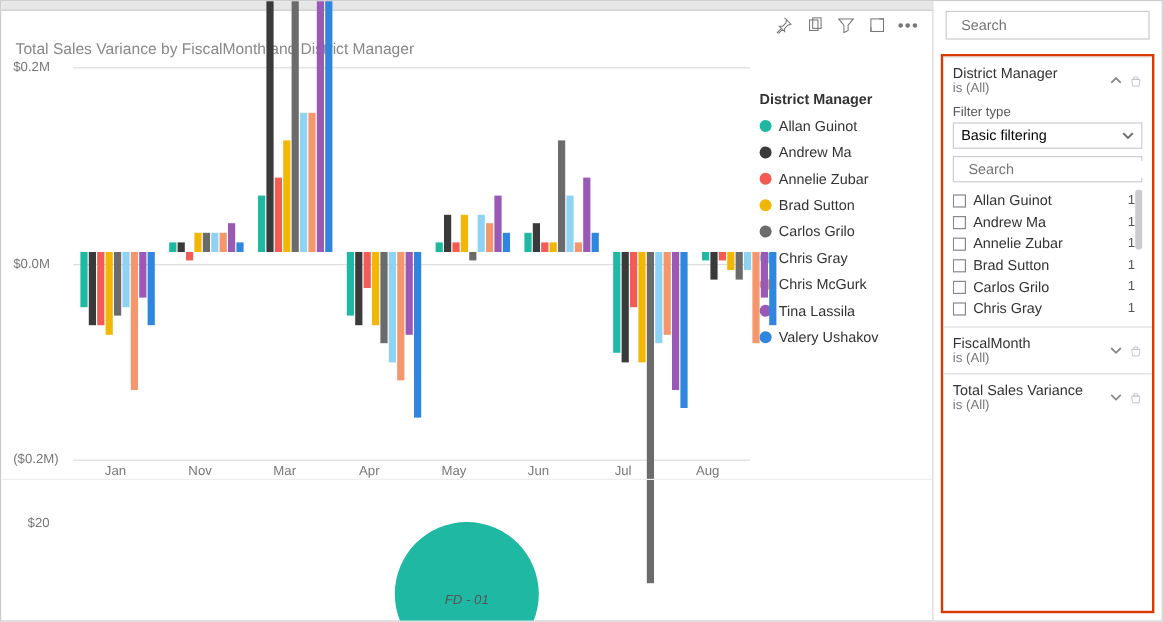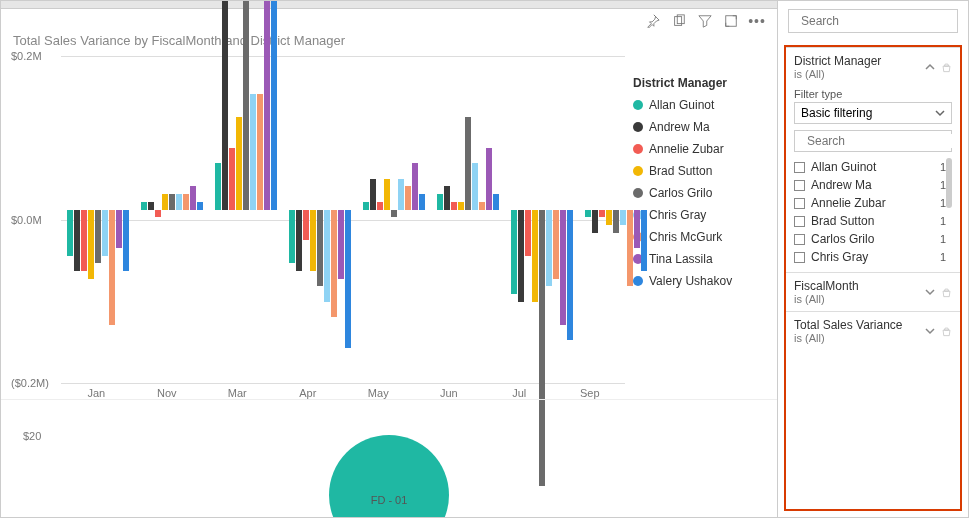--- a/index.html
+++ b/index.html
@@ -21,21 +21,21 @@
 .bar .neg { position:absolute; top:50%; width:100%; }
 .x-labels { display:flex; margin-left:50px; }
 .x-labels div { flex:1; text-align:center; font-size:11px; color:#777; padding-top:4px;}
 .legend { width: 140px; padding: 20px 0 0 8px; }
 .legend-title { font-weight: 600; font-size: 12px; margin-bottom: 8px; color:#333; }
 .legend-item { display: flex; align-items: center; gap: 6px; font-size: 12px; margin-bottom: 8px; color:#333; }
 .swatch { width: 10px; height: 10px; border-radius: 50%; }
 .second-viz { border-top: 1px solid #eee; padding: 0 12px 0 12px; height: 118px; position:relative; }
 .second-viz .small-y { position:absolute; left:22px; top:30px; font-size:11px; color:#777; }
 .bubble { position:absolute; left:50%; top:35px; transform:translateX(-50%); width:120px; height:120px; background:#1fb8a3; border-radius:50%; }
-.bubble-label { position:absolute; left:50%; top:94px; transform:translateX(-50%); font-size:11px; color:#555; }
+.bubble-label { position:absolute; left:50%; top:94px; transform:translateX(-50%); font-size:11px; color:#555;font-style:italic; }
 
 .filters { width: 190px; display: flex; flex-direction: column; background:#fff; }
 .filters-head { display:flex; align-items:center; gap:6px; padding:6px 10px; font-size:14px; border-bottom:1px solid #eee; }
 .filters-head .chev { margin-left:auto; color:#666; }
 .search-box { margin:8px 10px; border:1px solid #ccc; display:flex; align-items:center; padding:4px 6px; gap:6px; font-size:12px; color:#888; }
 .search-box input { border:none; outline:none; flex:1; font-size:12px; }
 .redbox { border:2px solid #d83b01; margin:4px 6px 6px 6px; flex:1; display:flex; flex-direction:column; overflow:hidden;}
 .sec-head { display:flex; align-items:center; font-size:12px; padding:6px 8px 2px 8px; color:#555; }
 .sec-head .dots { margin-left:auto; color:#888; }
 .card { border-top:1px solid #ddd; padding:6px 8px; font-size:12px; }
@@ -333,21 +333,21 @@
           </div>
         </div>
       <div class="x-labels" id="xlabels">
           <div>Jan</div>
           <div>Nov</div>
           <div>Mar</div>
           <div>Apr</div>
           <div>May</div>
           <div>Jun</div>
           <div>Jul</div>
-          <div>Sep</div>
+          <div>Aug</div>
         </div>
     </div>
     <div class="legend">
       <div class="legend-title">District Manager</div>
       <div id="legend-items">
           <div class="legend-item">
             <span class="swatch" style="background:#1fb8a3"></span>
             <span>Allan Guinot</span>
           </div>
           <div class="legend-item">

